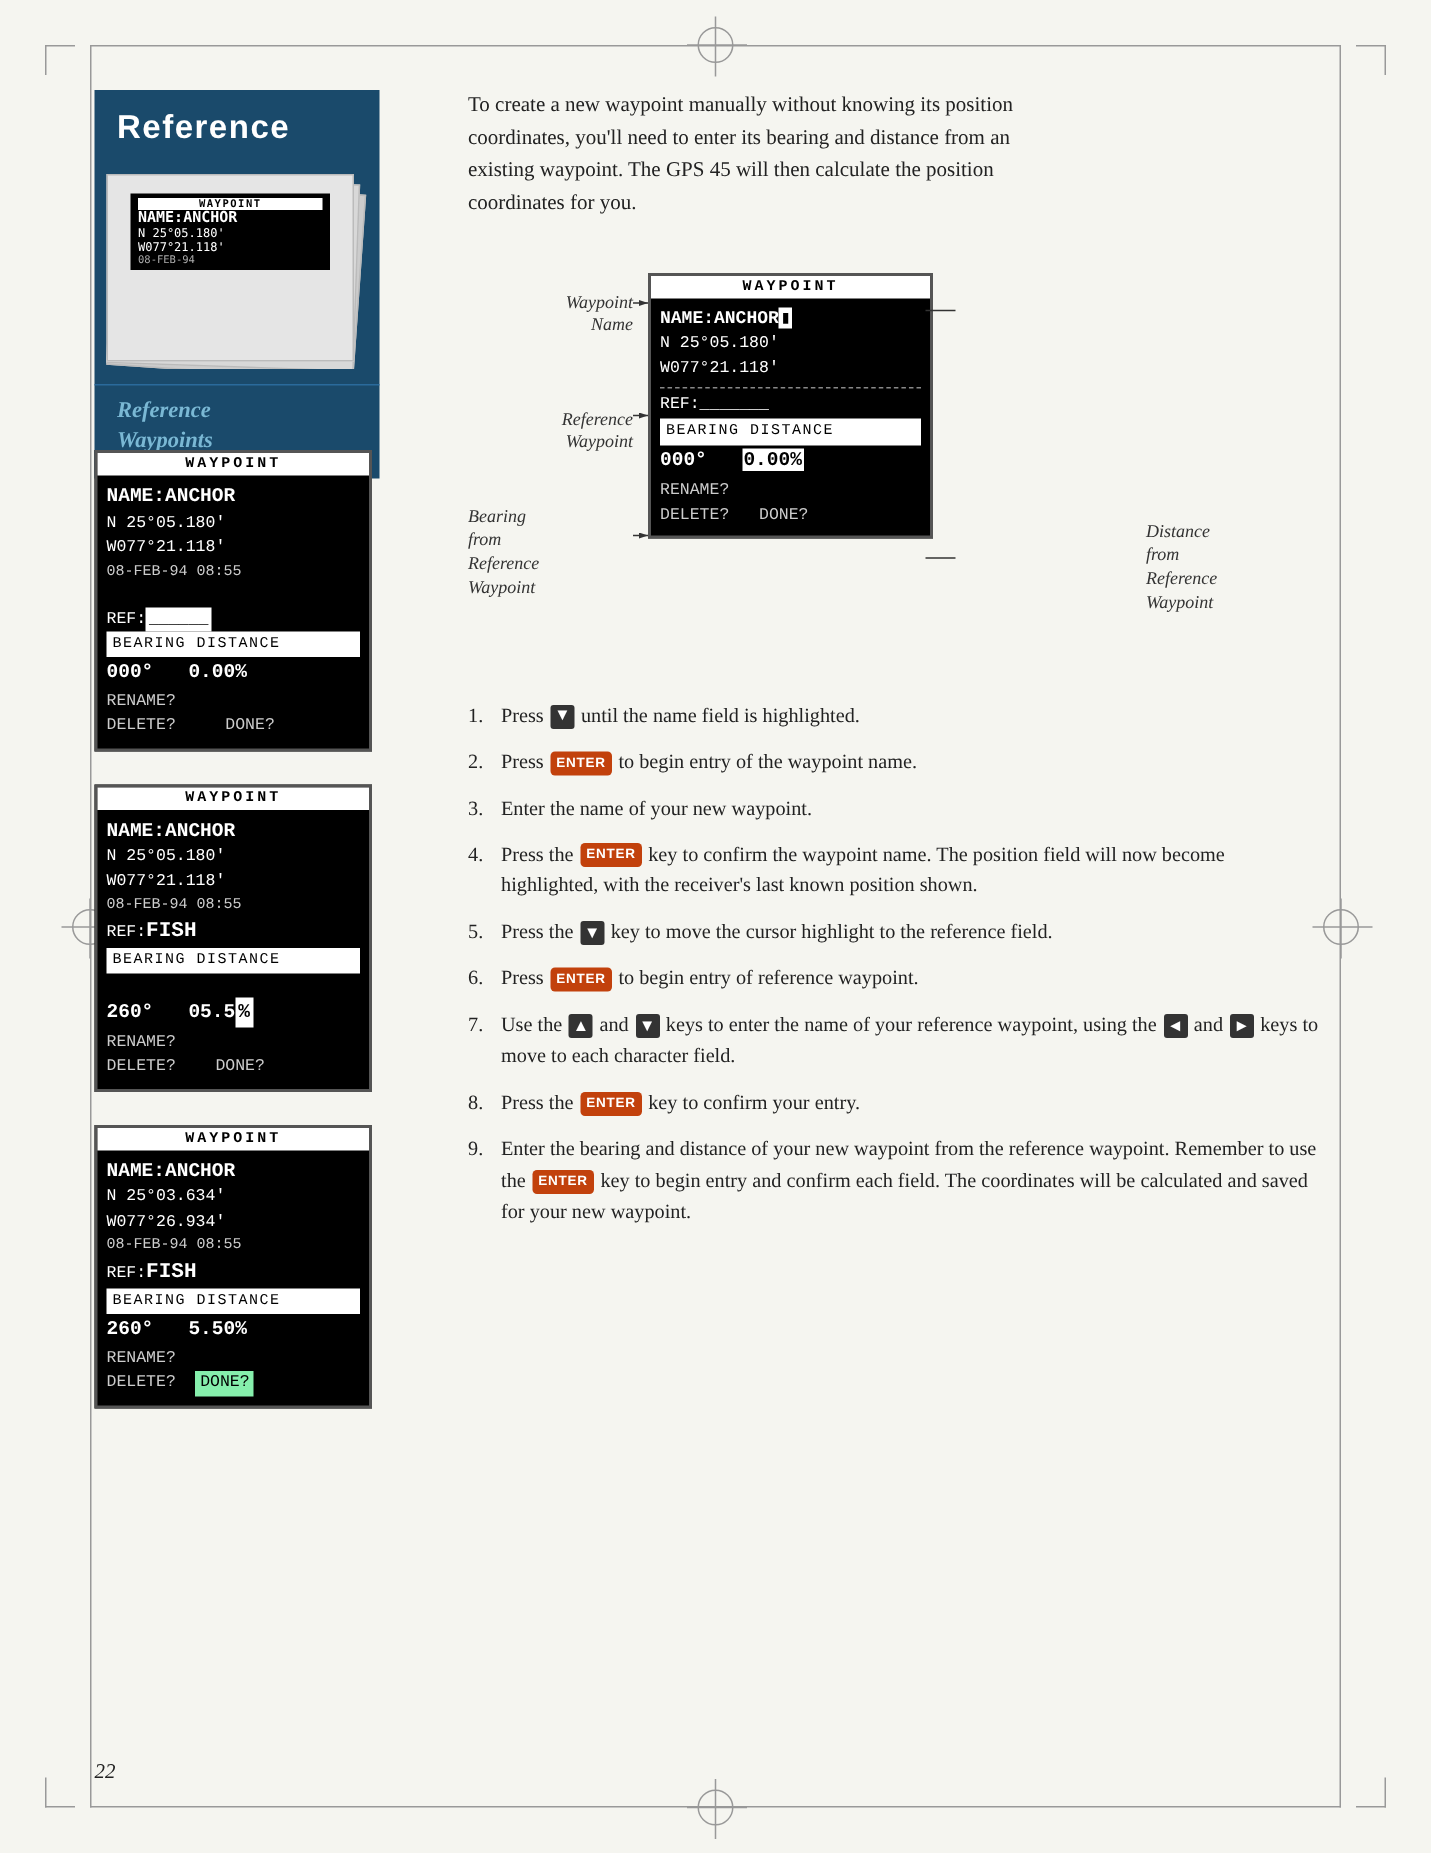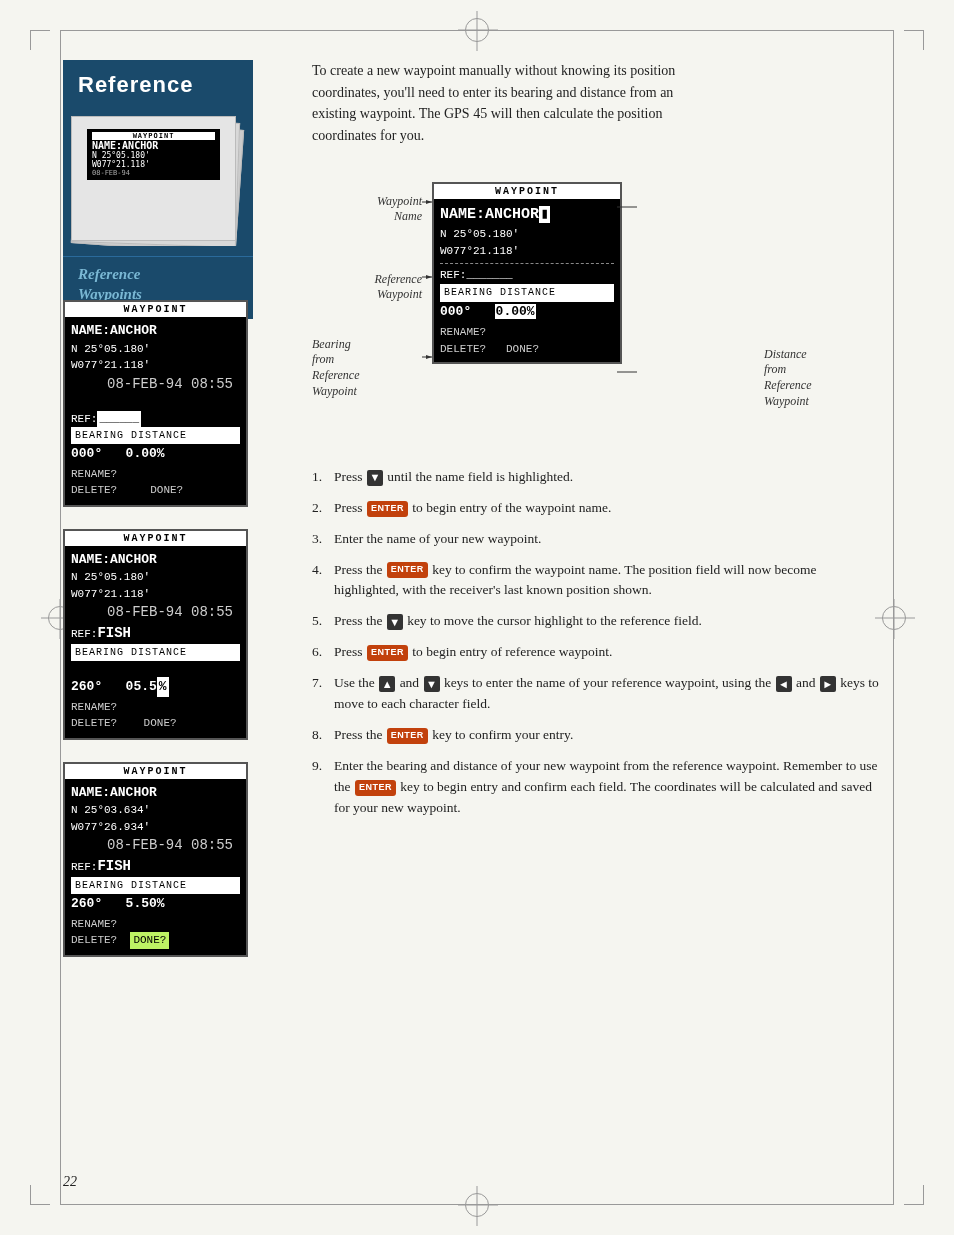--- a/index.html
+++ b/index.html
@@ -122,40 +122,40 @@
       line-height: 1.5;
     }
 
     .gps-name-line {
       font-size: 13px;
       font-weight: bold;
       color: #fff;
     }
 
     .gps-coord { font-size: 11px; }
-    .gps-date { font-size: 14px; color: #ccc; margin-left: 36px; }
+    .gps-date { font-size: 10px; color: #ccc; }
     .gps-ref { font-size: 11px; }
     .gps-bearing-header { 
       background: #fff; color: #000; 
       font-size: 10px; letter-spacing: 1px;
       padding: 1px 4px;
     }
     .gps-bearing-values { font-size: 13px; font-weight: bold; }
     .gps-bottom-row { font-size: 11px; color: #ccc; padding: 2px 0; }
 
     .highlighted-box {
       background: #fff;
       color: #000;
       display: inline-block;
       padding: 0 2px;
       margin-top: 16px;
     }
 
     .done-box {
-      background: #bef264;
+      background: #86efac;
       color: #000;
       display: inline-block;
       padding: 0 3px;
       font-size: 11px;
     }
 
     
     .main-content {
       position: absolute;
       top: 60px;
@@ -382,21 +382,21 @@
 
 <div class="main-content">
 
   <p class="intro-text">To create a new waypoint manually without knowing its position coordinates, you'll need to enter its bearing and distance from an existing waypoint. The GPS 45 will then calculate the position coordinates for you.</p>
 
   <div class="diagram-area">
 
     <div class="diagram-screen">
       <div class="gps-title-bar">WAYPOINT</div>
       <div class="gps-content">
-        <div style="font-size:15px; font-weight:bold; color:#fff;">NAME:ANCHOR<span style="background:#fff;color:#000;padding:0 1px;">▮</span></div>
+        <div style="font-size:12px; font-weight:bold; color:#fff;">NAME:ANCHOR<span style="background:#fff;color:#000;padding:0 1px;">▮</span></div>
         <div style="font-size:11px;">N 25°05.180'</div>
         <div style="font-size:11px;">W077°21.118'</div>
         <div style="border-top:1px dashed #888; margin:3px 0;"></div>
         <div style="font-size:11px;">REF:_______</div>
         <div class="gps-bearing-header">BEARING DISTANCE</div>
         <div style="font-size:13px; font-weight:bold;">000°&nbsp;&nbsp;&nbsp;<span style="background:#fff;color:#000;padding:0 1px;">0.00%</span></div>
         <div style="font-size:11px; color:#ccc; padding-top:2px;">RENAME?</div>
         <div style="font-size:11px; color:#ccc;">DELETE?&nbsp;&nbsp;&nbsp;DONE?</div>
       </div>
     </div>

